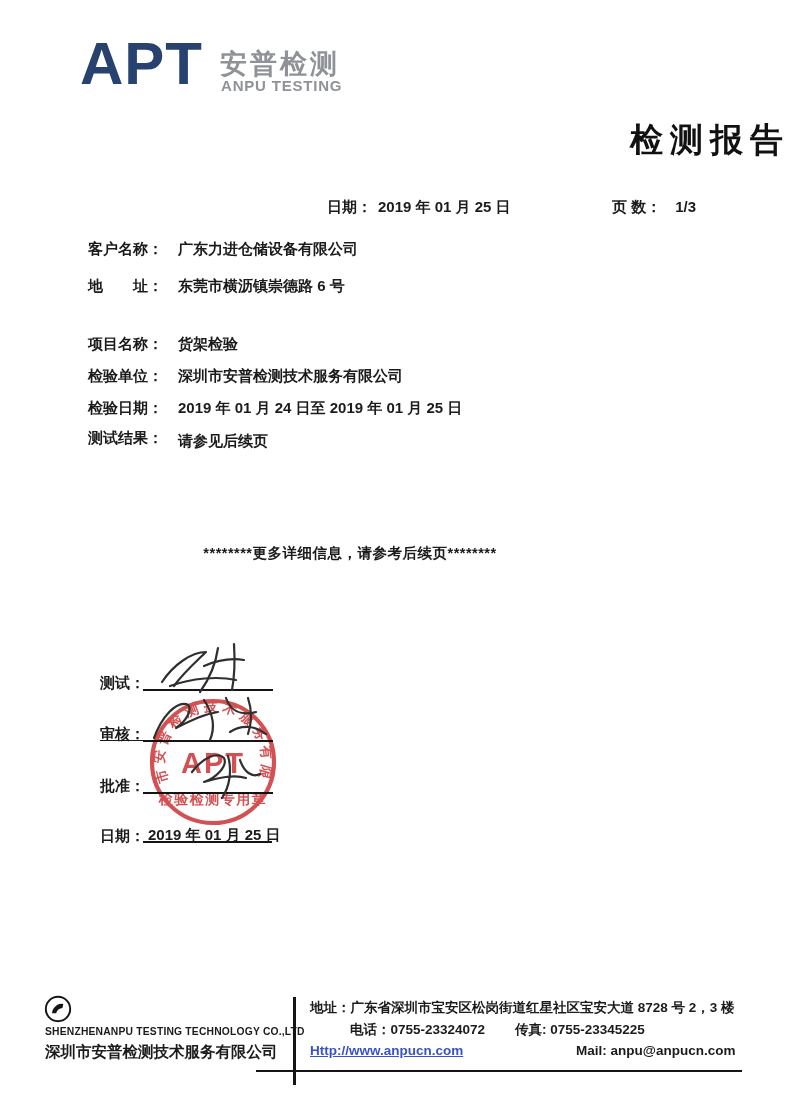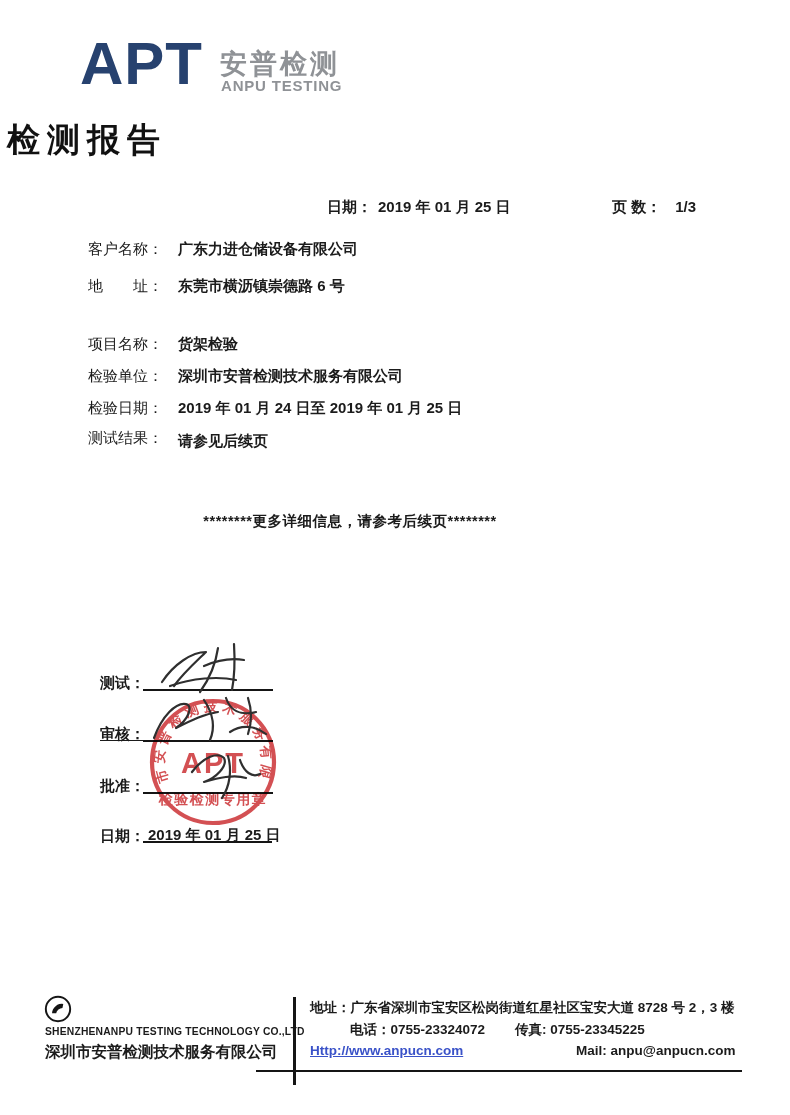--- a/index.html
+++ b/index.html
@@ -6,28 +6,28 @@
   .page{
     position:relative;width:790px;height:1115px;background:#ffffff;
     font-family:"Liberation Sans","DejaVu Sans",sans-serif;color:#1b1b1b;overflow:hidden;
   }
   .abs{position:absolute;white-space:nowrap;}
   
   .logo-apt{left:80px;top:34px;font-size:60px;font-weight:900;color:#27426f;letter-spacing:1px;line-height:1;}
   .logo-cn{left:220px;top:46px;font-size:27px;font-weight:600;color:#8f9296;letter-spacing:3px;}
   .logo-en{left:221px;top:77px;font-size:15px;font-weight:bold;color:#8f9296;letter-spacing:0.8px;}
   
-  .doc-title{left:0;width:790px;top:118px;text-align:left;font-size:33px;font-weight:bold;letter-spacing:7px;padding-left:7px;box-sizing:border-box;color:#111;}
+  .doc-title{left:0;width:790px;top:118px;text-align:right;font-size:33px;font-weight:bold;letter-spacing:7px;padding-left:7px;box-sizing:border-box;color:#111;}
   
   .meta{top:198px;font-size:15px;font-weight:bold;}
   .meta .v{margin-left:6px;}
   
-  .lbl{left:88px;font-size:15px;font-weight:normal;text-align:center;}
+  .lbl{left:88px;font-size:15px;font-weight:bold;text-align:center;}
   .val{left:178px;font-size:15px;font-weight:bold;text-align:right;}
-  .note-line{left:0;width:700px;top:512px;text-align:center;font-size:14.5px;font-weight:bold;letter-spacing:0.5px;}
+  .note-line{left:0;width:700px;top:544px;text-align:center;font-size:14.5px;font-weight:bold;letter-spacing:0.5px;}
   
   .sig-lbl{left:100px;font-size:15px;font-weight:bold;}
   .sig-line{left:143px;width:130px;height:0;border-bottom:2px solid #151515;}
   .sig-date-val{left:148px;top:826px;font-size:15px;font-weight:bold;}
   .stamp{left:147px;top:696px;width:132px;height:132px;opacity:.9;mix-blend-mode:multiply;}
   .handwriting{left:140px;top:640px;width:170px;height:170px;}
   
   .f-hotline{left:80px;top:1001px;font-size:15.5px;font-weight:bold;}
   .f-en{left:45px;top:1026px;font-size:10.3px;font-weight:bold;letter-spacing:0.2px;}
   .f-cn{left:45px;top:1042px;font-size:15.5px;font-weight:bold;}

